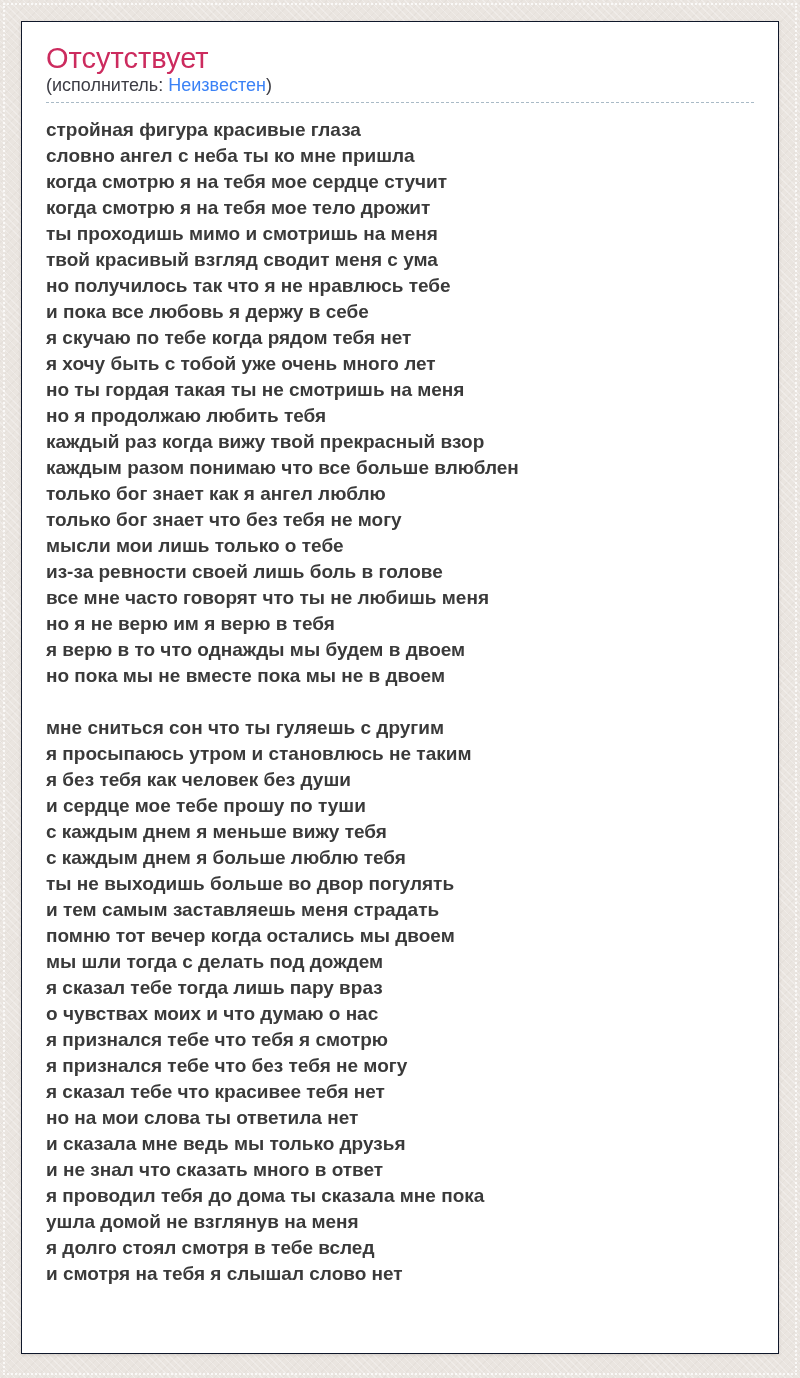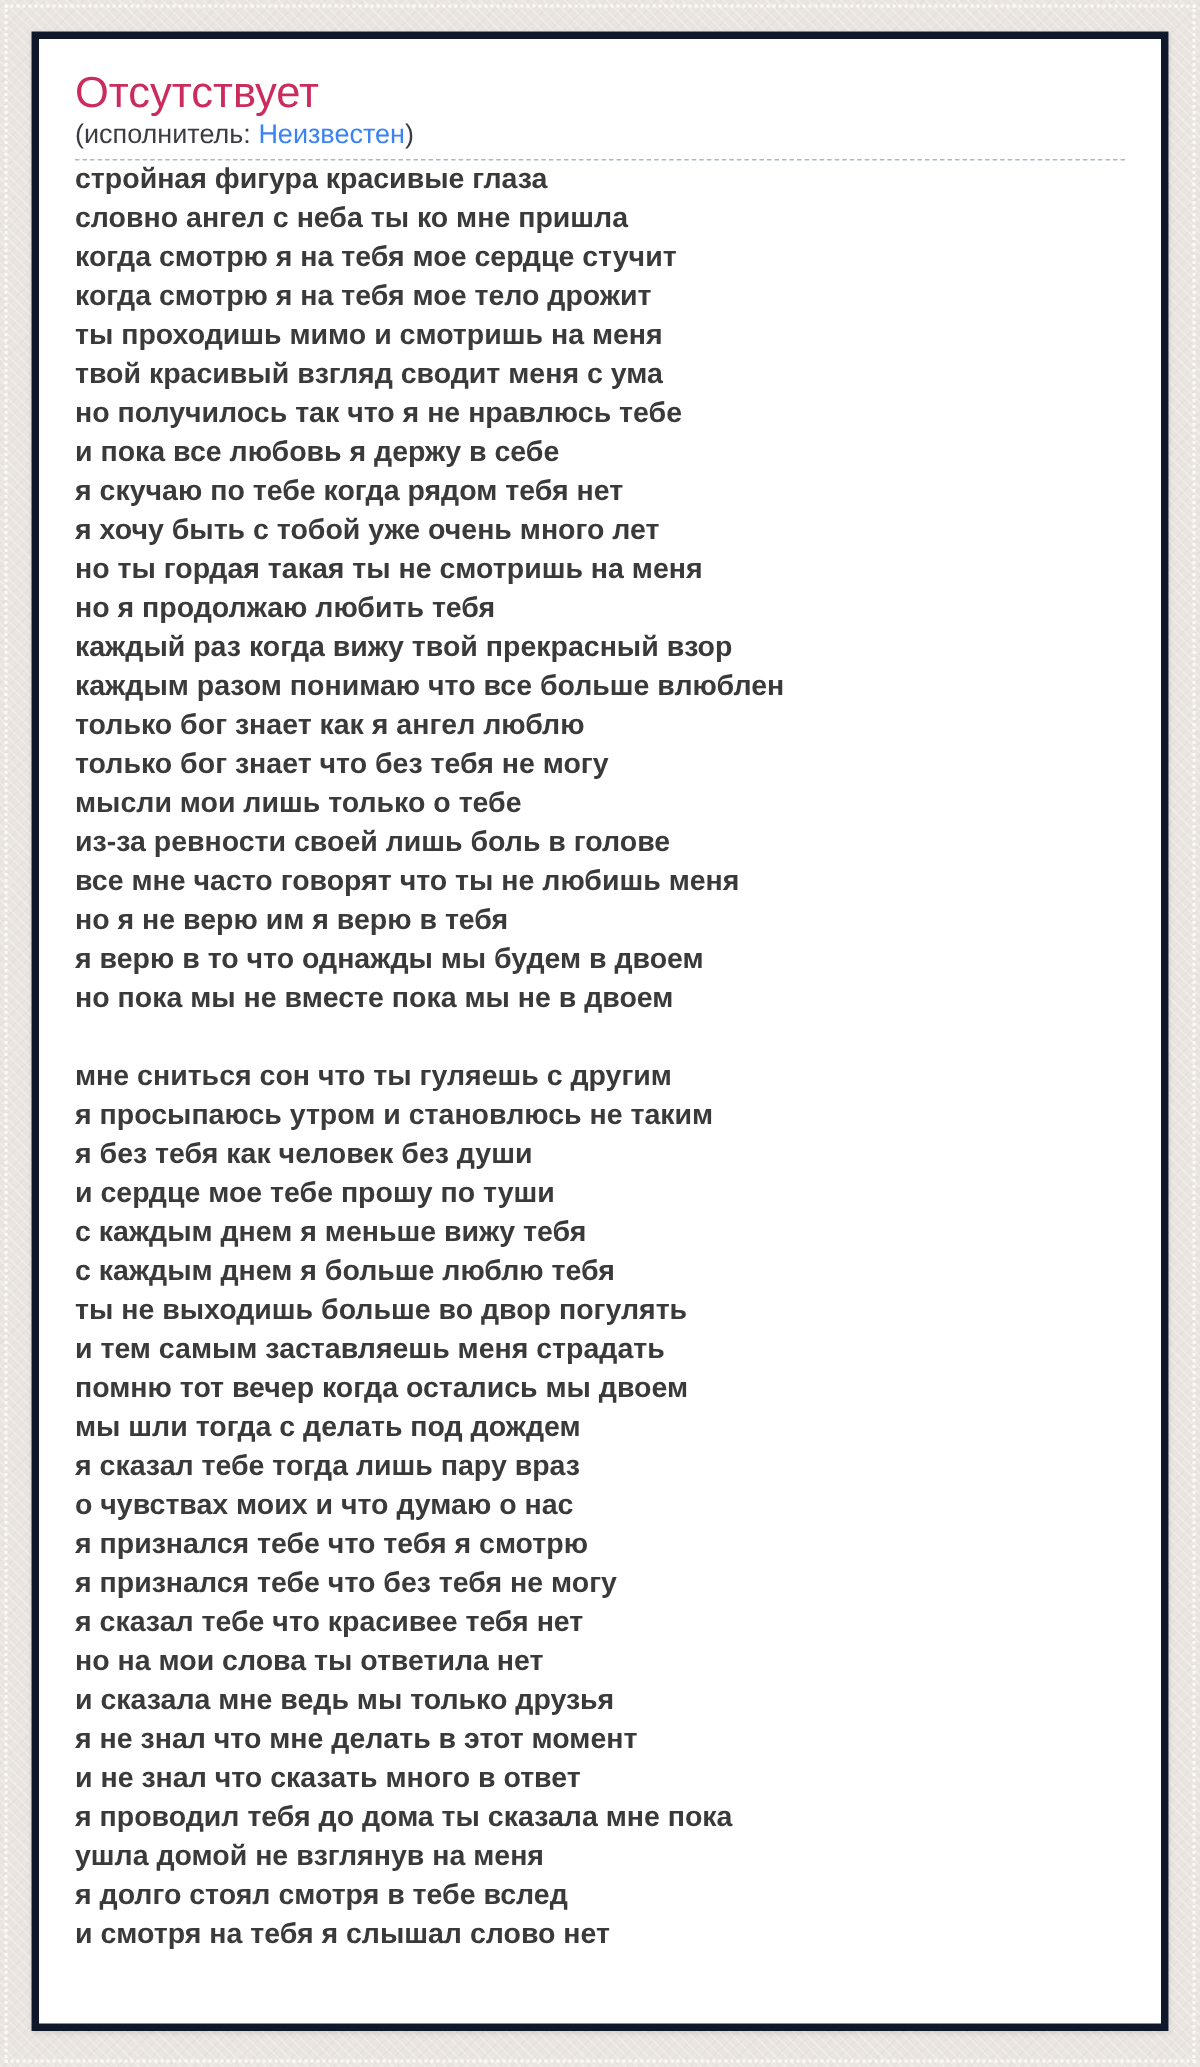--- a/index.html
+++ b/index.html
@@ -25,21 +25,21 @@
     z-index: 5;
   }
   .card {
     position: absolute;
     left: 21px;
     top: 21px;
     width: 758px;
     min-height: 1333px;
     box-sizing: border-box;
     background: #ffffff;
-    border: 5px solid #0f172a;
+    border: 1px solid #0f172a;
     box-shadow: 0 1px 3px rgba(140,130,120,0.25);
     padding: 20px 24px 28px 24px;
   }
   .song-title {
     margin: 0;
     font-size: 29px;
     line-height: 32px;
     font-weight: 400;
     color: #cc2b5e;
   }
@@ -49,20 +49,21 @@
     color: #3c3c44;
     padding-bottom: 6px;
     border-bottom: 1px dashed #a9bac6;
   }
   .artist-link {
     color: #3b82f6;
     text-decoration: none;
     cursor: pointer;
   }
   .lyrics {
+    margin-top: 14px;
     font-size: 19px;
     line-height: 26px;
     font-weight: 700;
     color: #3a3a3a;
   }
   .stanza { margin: 0 0 26px 0; }
   .stanza:last-child { margin-bottom: 0; }
   .lyric-line { white-space: nowrap; }
 </style>
 </head>
@@ -111,21 +112,20 @@
         <div class="lyric-line">и тем самым заставляешь меня страдать</div>
         <div class="lyric-line">помню тот вечер когда остались мы двоем</div>
         <div class="lyric-line">мы шли тогда с делать под дождем</div>
         <div class="lyric-line">я сказал тебе тогда лишь пару враз</div>
         <div class="lyric-line">о чувствах моих и что думаю о нас</div>
         <div class="lyric-line">я признался тебе что тебя я смотрю</div>
         <div class="lyric-line">я признался тебе что без тебя не могу</div>
         <div class="lyric-line">я сказал тебе что красивее тебя нет</div>
         <div class="lyric-line">но на мои слова ты ответила нет</div>
         <div class="lyric-line">и сказала мне ведь мы только друзья</div>
-        <div class="lyric-line">я не знал что мне делать в этот момент</div>
         <div class="lyric-line">и не знал что сказать много в ответ</div>
         <div class="lyric-line">я проводил тебя до дома ты сказала мне пока</div>
         <div class="lyric-line">ушла домой не взглянув на меня</div>
         <div class="lyric-line">я долго стоял смотря в тебе вслед</div>
         <div class="lyric-line">и смотря на тебя я слышал слово нет</div>
       </div>
     </div>
 </div>
 
 </body></html>

